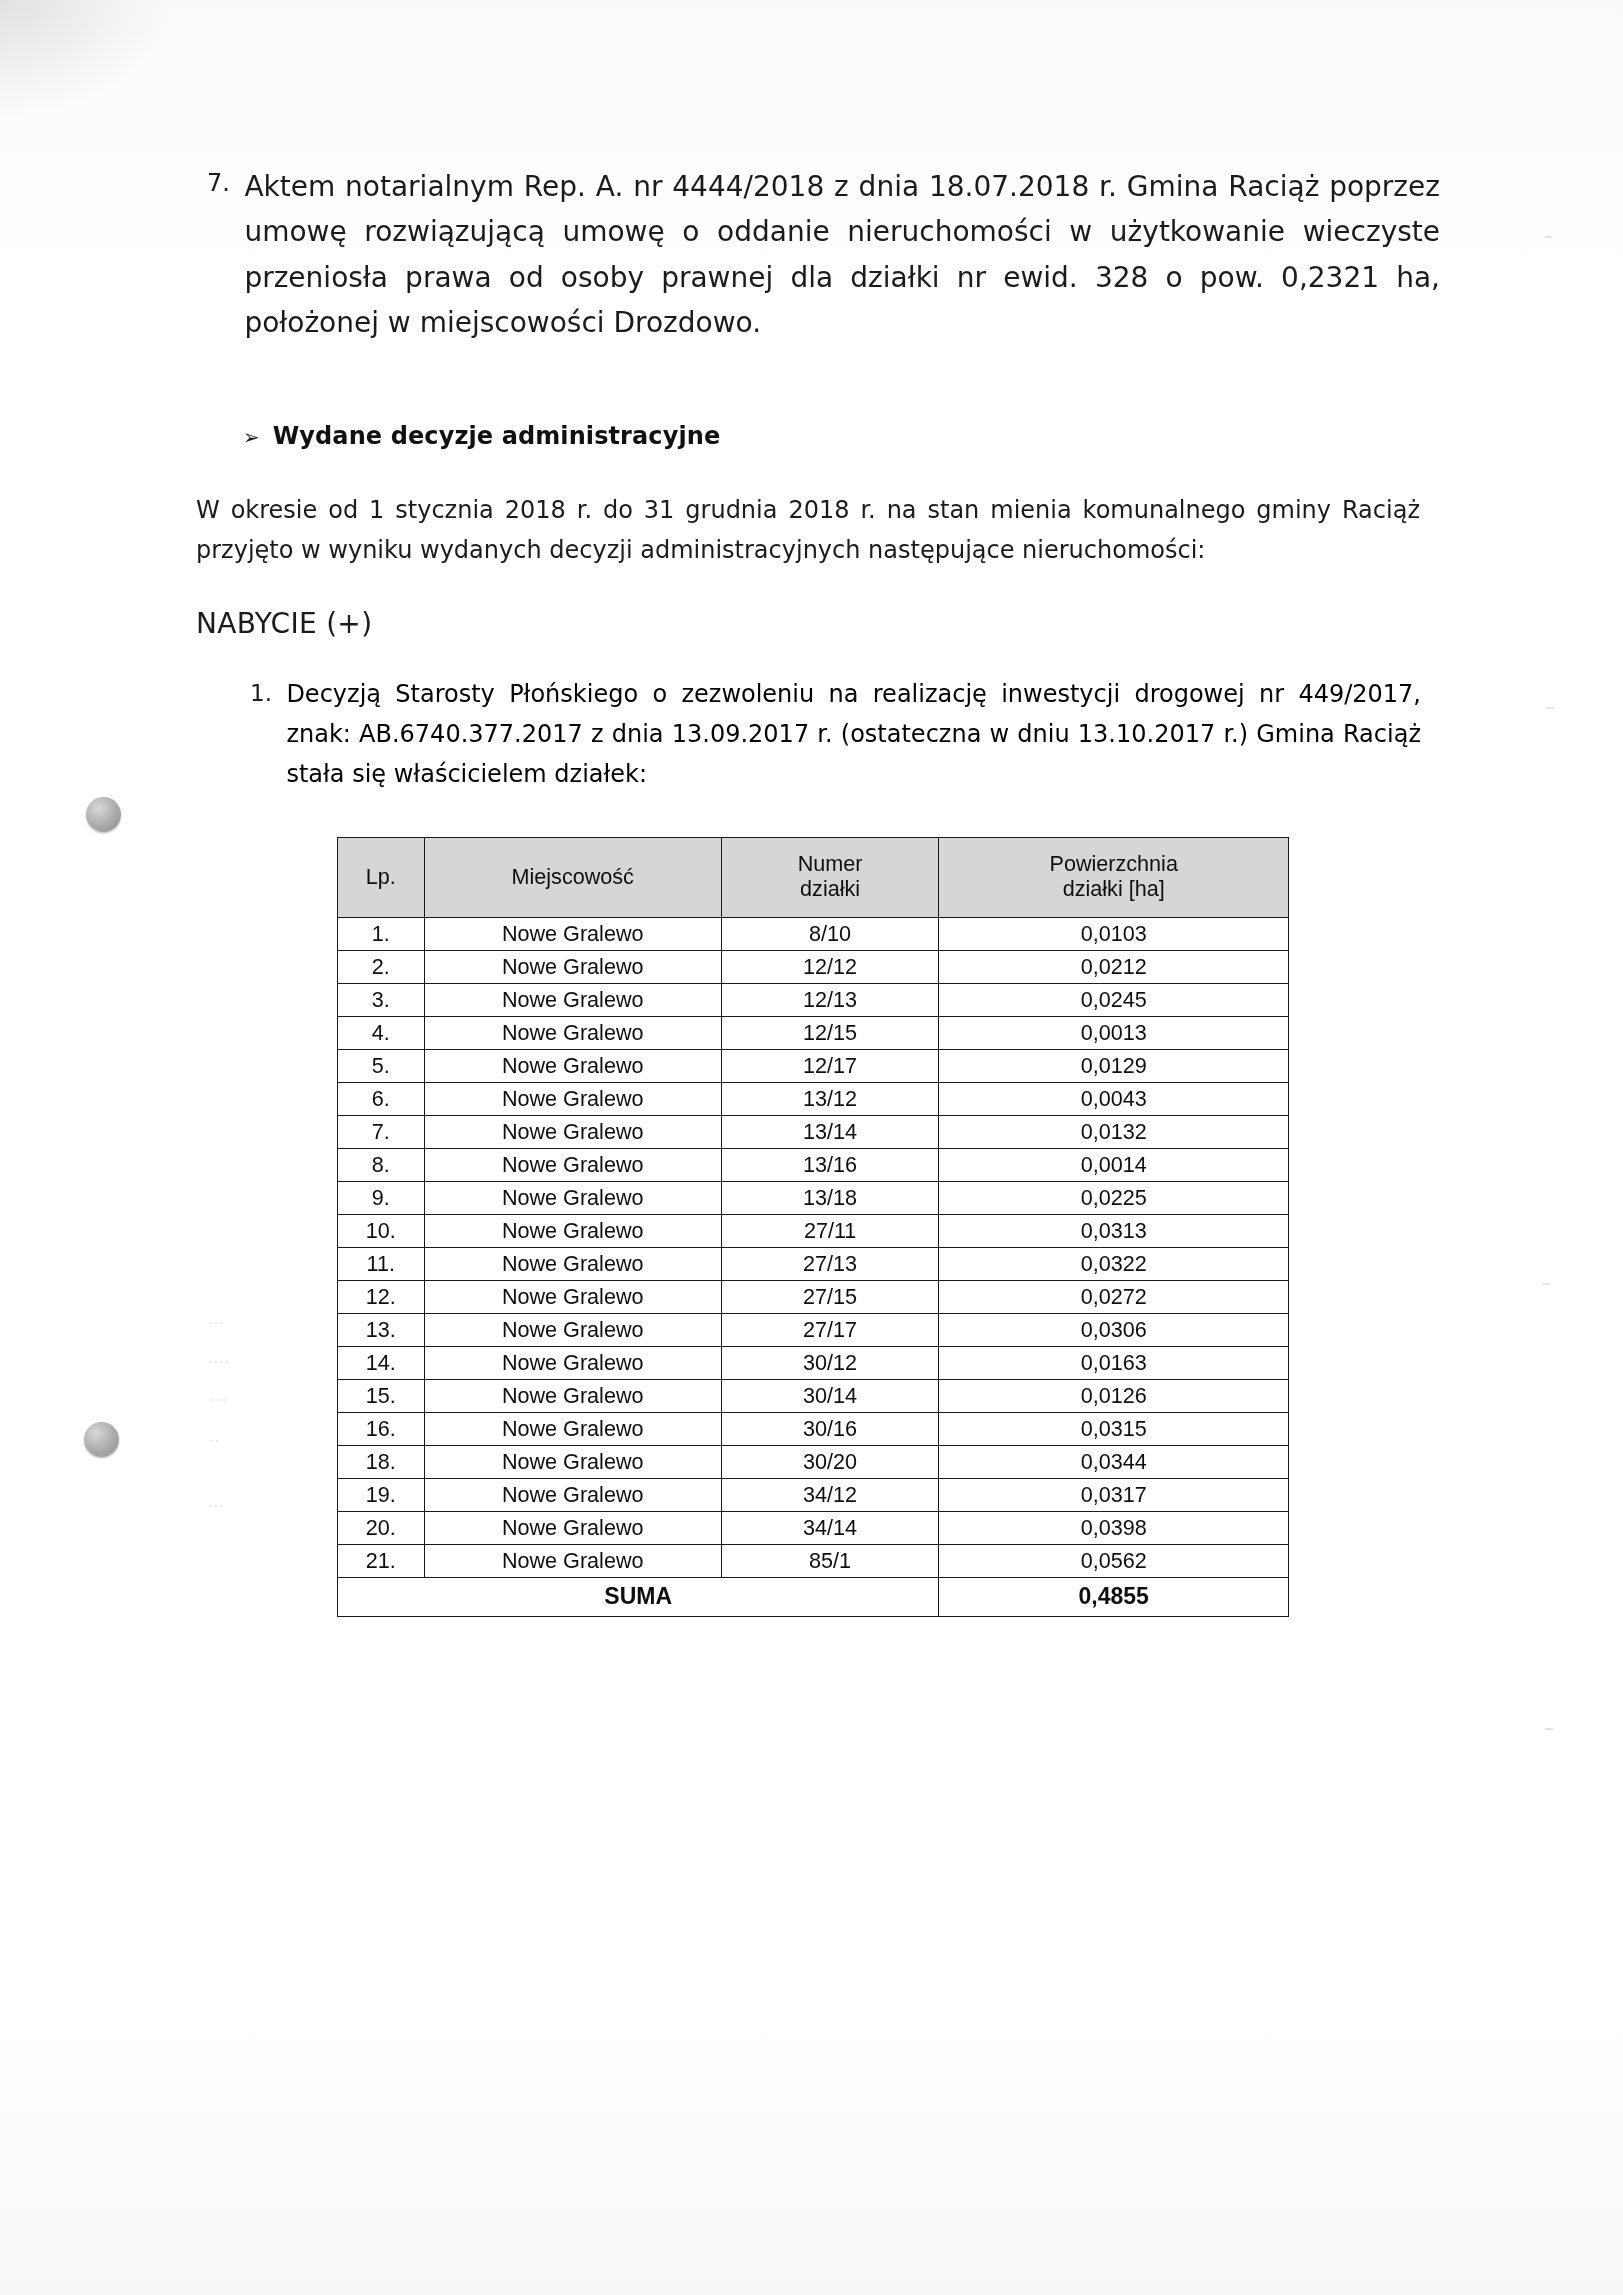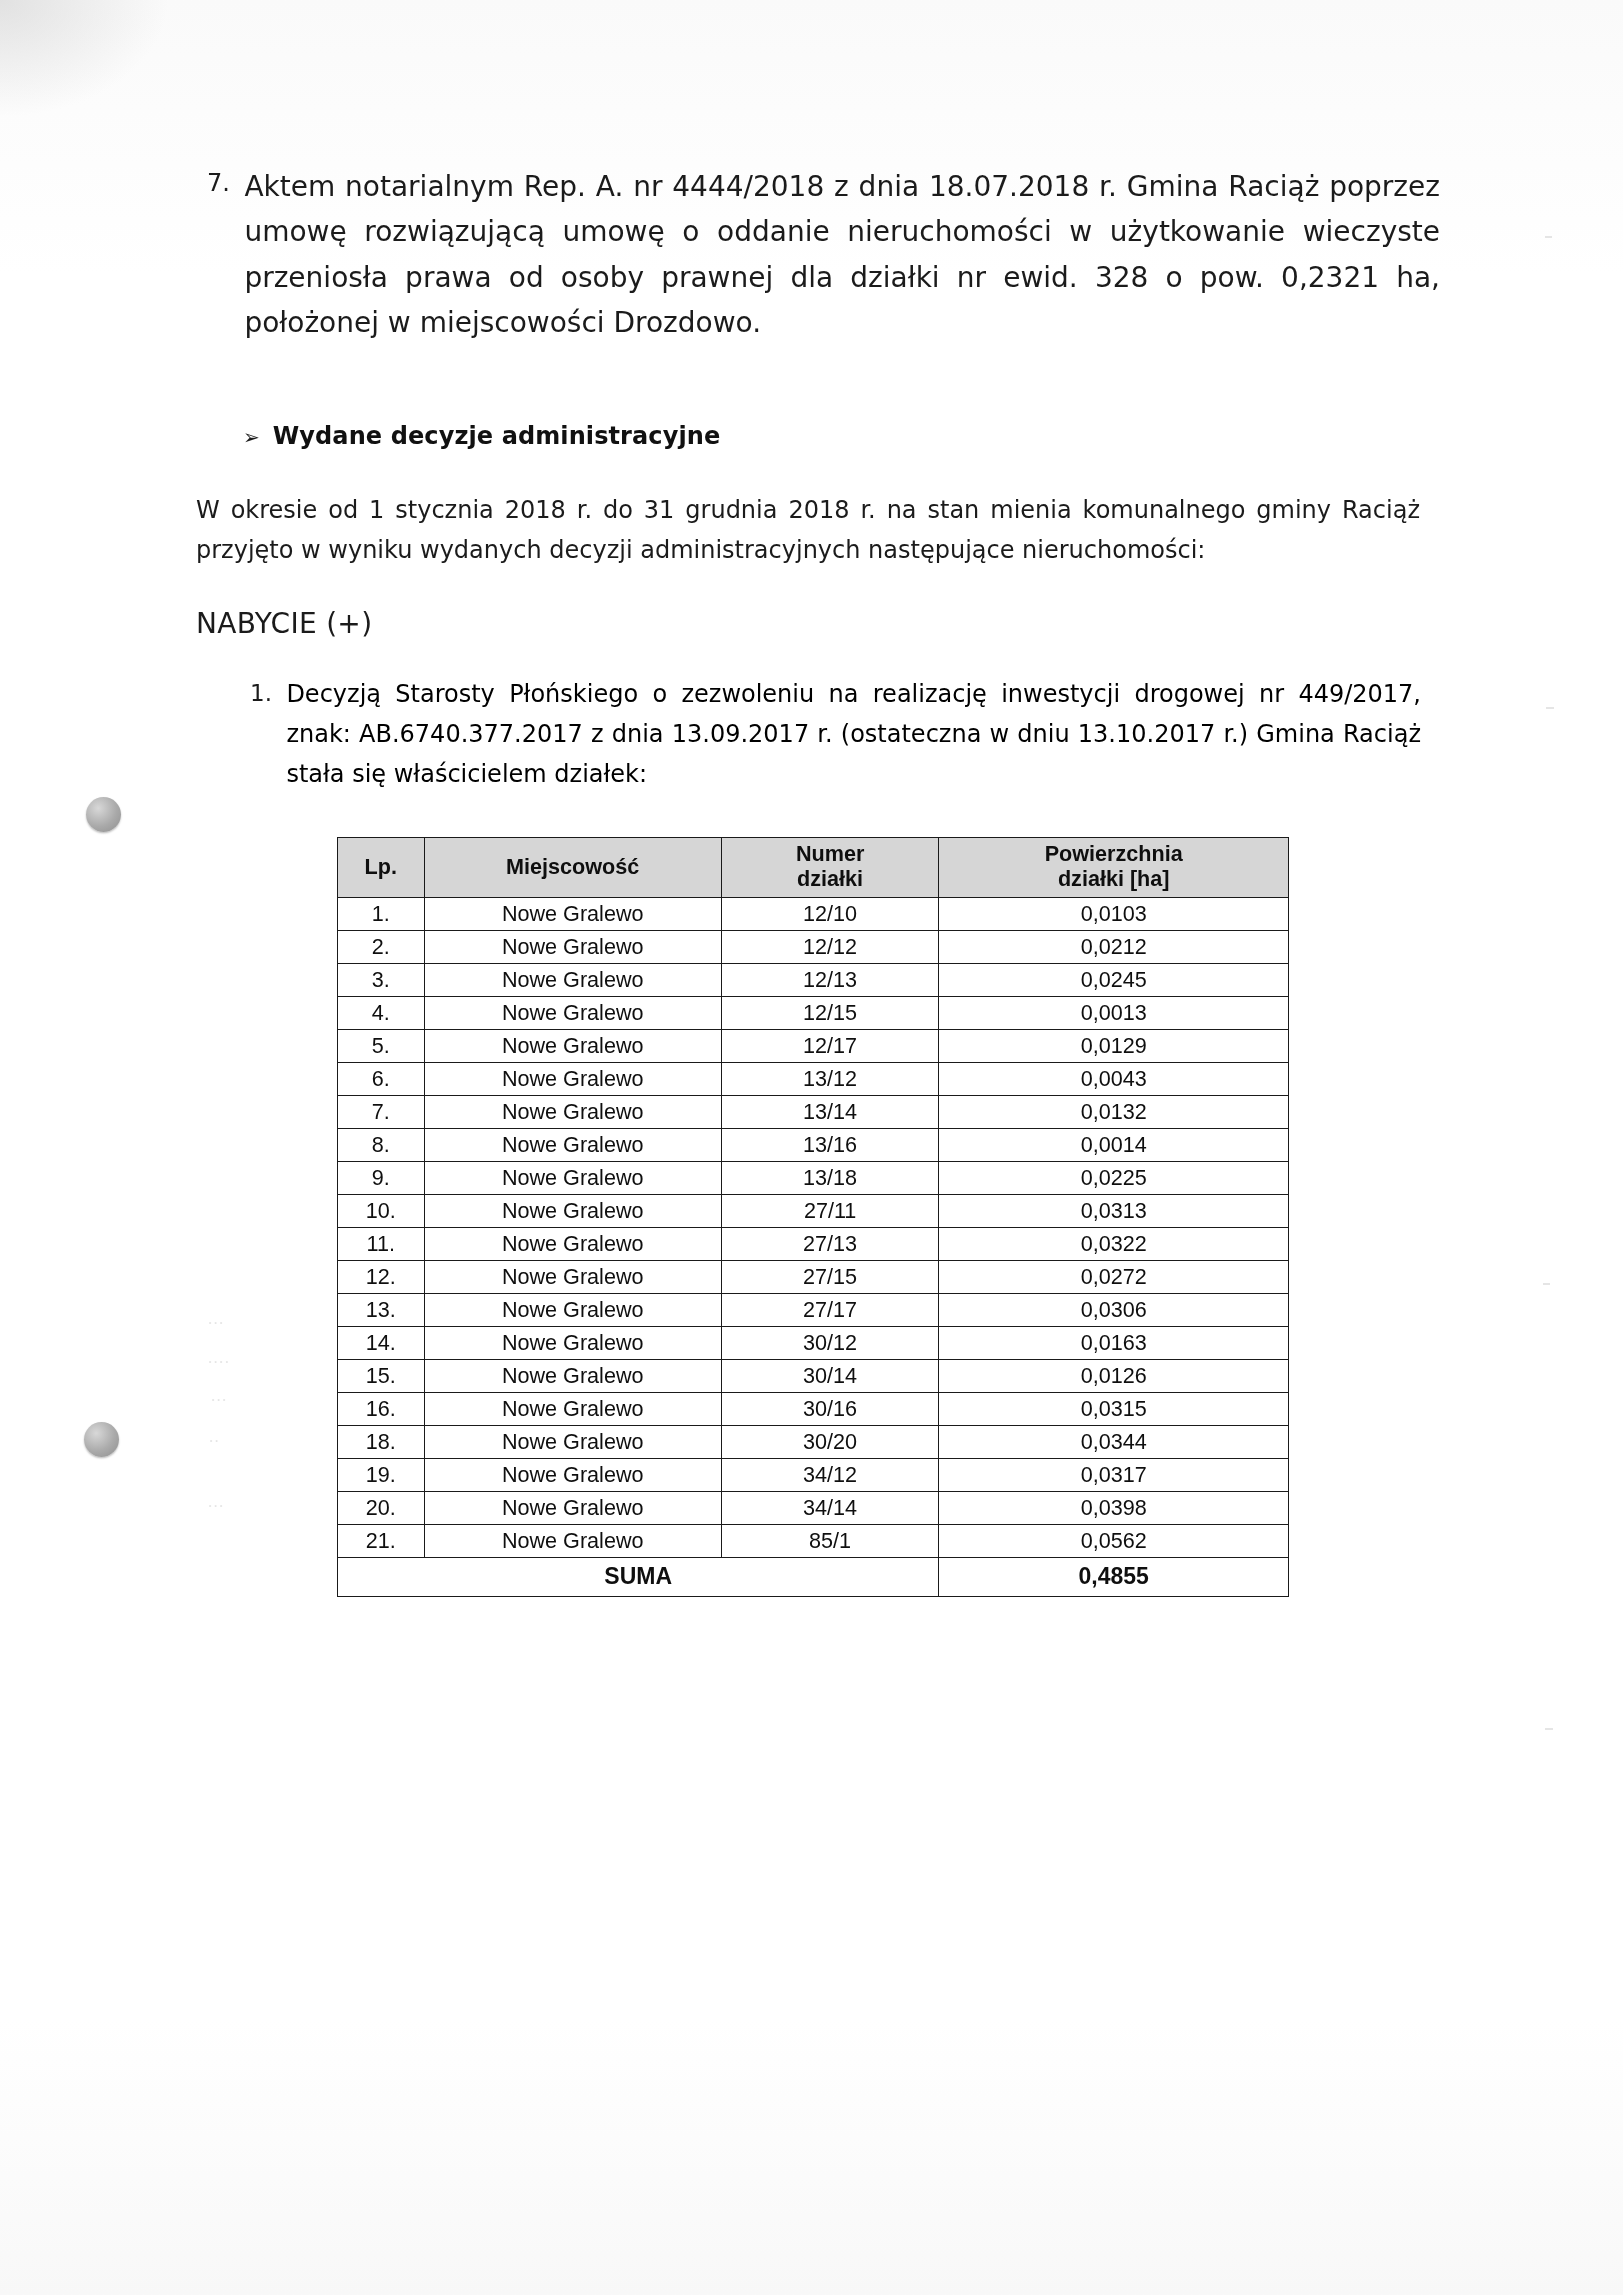--- a/index.html
+++ b/index.html
@@ -118,24 +118,24 @@
   }
   table.parcels th, table.parcels td {
     border: 1.3px solid #1a1a1a;
     padding: 2px 3.9px;
     text-align: center;
     height: 33px;
     box-sizing: border-box;
   }
   table.parcels thead th {
     background: #d6d6d6;
-    font-weight: bold;
+    font-weight: normal;
     font-size: 21.6px;
     line-height: 1.15;
-    height: 60px;
+    height: 80px;
     padding: 2.6px 3.9px;
   }
   table.parcels tbody td.lp { width: 86px; }
   table.parcels tbody td.miej { width: 295px; }
   table.parcels tbody td.numer { width: 216px; }
   table.parcels tbody td.pow { width: 347px; }
   table.parcels tfoot td {
     font-weight: bold;
     font-size: 23px;
     height: 39px;
@@ -236,21 +236,21 @@
             <th style="width:347px">
               <span>Powierzchnia</span><br>
               <span>działki [ha]</span>
             </th>
           </tr>
         </thead>
         <tbody id="parcels-body">
             <tr>
               <td class="lp">1.</td>
               <td class="miej">Nowe Gralewo</td>
-              <td class="numer">12/10</td>
+              <td class="numer">8/10</td>
               <td class="pow">0,0103</td>
             </tr>
             <tr>
               <td class="lp">2.</td>
               <td class="miej">Nowe Gralewo</td>
               <td class="numer">12/12</td>
               <td class="pow">0,0212</td>
             </tr>
             <tr>
               <td class="lp">3.</td>

